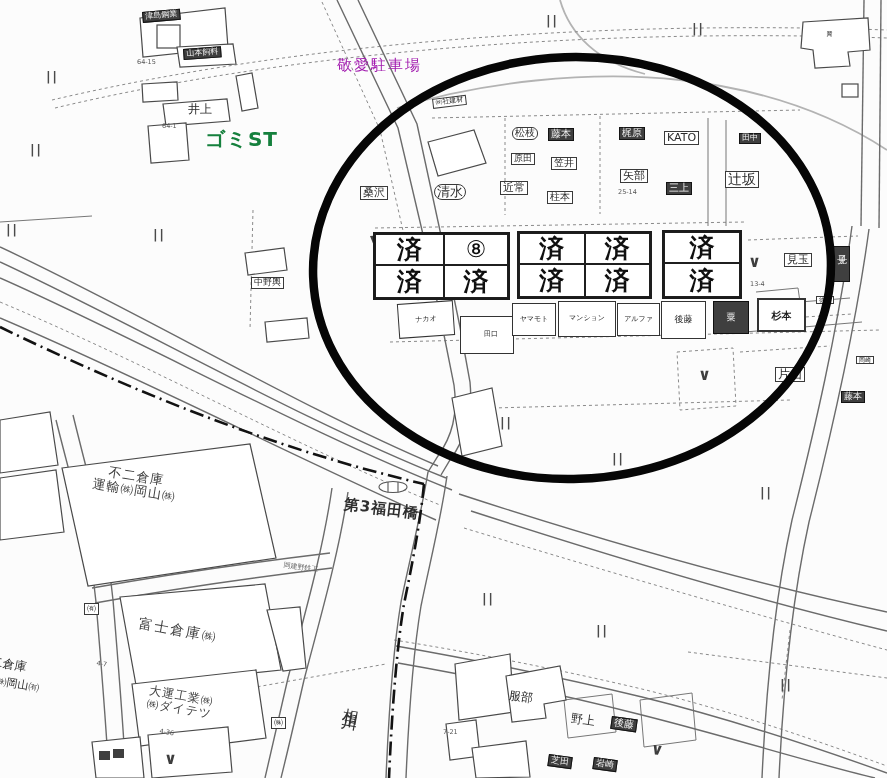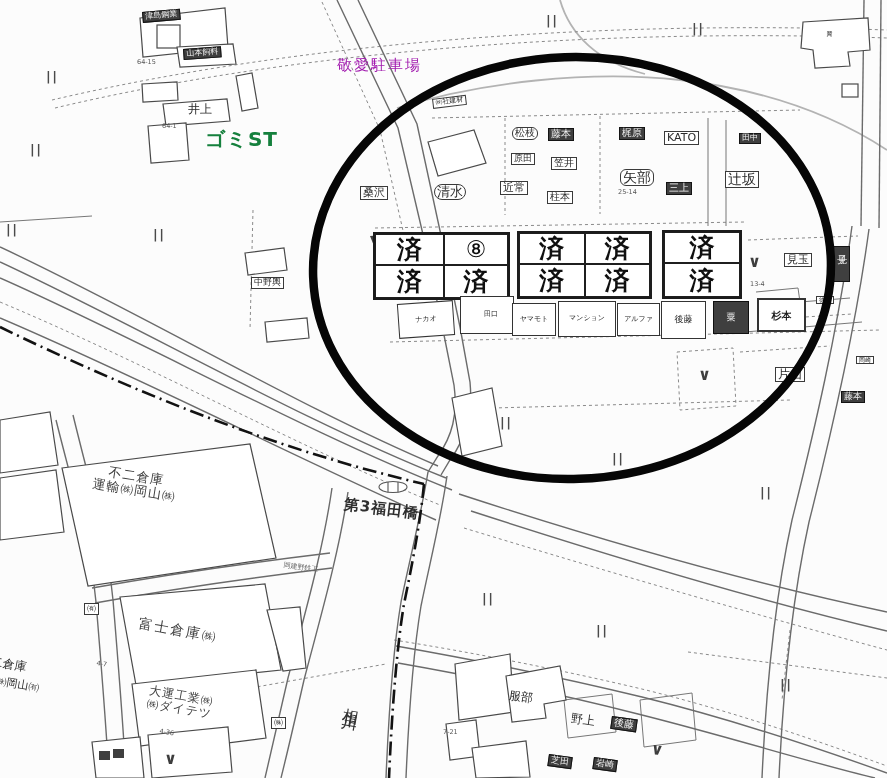--- a/index.html
+++ b/index.html
@@ -153,21 +153,21 @@
     <div class="grid-cell">済</div>
     <div class="grid-cell">済</div>
     <div class="grid-cell">済</div>
   </div>
   <div class="grid-block" style="left:662px;top:230px;width:76px;height:65px;grid-template-rows:48% 52%;">
     <div class="grid-cell">済</div>
     <div class="grid-cell">済</div>
   </div>
 
   <div class="shop" style="left:398px;top:302px;width:52px;height:31px;transform:rotate(-4deg);">ナカオ</div>
-  <div class="shop" style="left:460px;top:296px;width:42px;height:34px;padding-left:9px;">田口</div>
+  <div class="shop" style="left:460px;top:316px;width:42px;height:34px;padding-left:9px;">田口</div>
   <div class="shop" style="left:512px;top:303px;width:40px;height:29px;">ヤマモト</div>
   <div class="shop" style="left:558px;top:301px;width:54px;height:32px;">マンション</div>
   <div class="shop" style="left:617px;top:303px;width:39px;height:29px;">アルファ</div>
   <div class="shop" style="left:661px;top:301px;width:41px;height:34px;font-size:9px;">後藤</div>
   <div class="shop shopdark" style="left:713px;top:301px;width:32px;height:29px;font-size:9px;">粟</div>
   <div class="shop" style="left:757px;top:298px;width:43px;height:28px;font-size:10px;border-width:2px;font-weight:bold;">杉本</div>
 
   <div class="lbl" style="left:337px;top:57px;font-size:15px;letter-spacing:2px;color:#a21caf;">敬愛駐車場</div>
   <div class="lbl" style="left:196px;top:129px;font-size:20px;font-weight:bold;color:#15803d;letter-spacing:1px;margin-left:9px;">ゴミST</div>
   <div class="lbl" style="left:188px;top:103px;font-size:12px;">井上</div>
@@ -177,21 +177,21 @@
   <div class="lbl boxed" style="left:360px;top:186px;font-size:11px;">桑沢</div>
   <div class="lbl boxed" style="left:434px;top:184px;font-size:13px;border-radius:8px;">清水</div>
   <div class="lbl boxed" style="left:500px;top:181px;font-size:11px;">近常</div>
   <div class="lbl boxed" style="left:512px;top:127px;font-size:10px;border-radius:6px;">松枝</div>
   <div class="lbl dark" style="left:548px;top:128px;font-size:10px;">藤本</div>
   <div class="lbl boxed" style="left:511px;top:153px;font-size:9px;">原田</div>
   <div class="lbl boxed" style="left:551px;top:157px;font-size:10px;">笠井</div>
   <div class="lbl boxed" style="left:547px;top:191px;font-size:10px;">柱本</div>
   <div class="lbl dark" style="left:619px;top:127px;font-size:10px;">梶原</div>
   <div class="lbl boxed" style="left:664px;top:131px;font-size:11px;">KATO</div>
-  <div class="lbl boxed" style="left:620px;top:169px;font-size:14px;border-radius:6px;">矢部</div>
+  <div class="lbl boxed" style="left:620px;top:169px;font-size:11px;">矢部</div>
   <div class="lbl dark" style="left:666px;top:182px;font-size:10px;">三上</div>
   <div class="lbl boxed" style="left:725px;top:171px;font-size:14px;">辻坂</div>
   <div class="lbl dark tiny" style="left:739px;top:133px;">田中</div>
   <div class="lbl boxed" style="left:251px;top:277px;font-size:9px;">中野輿</div>
   <div class="lbl boxed" style="left:784px;top:253px;font-size:11px;">見玉</div>
   <div class="lbl dark vert" style="left:833px;top:246px;font-size:10px;height:34px;">見子</div>
   <div class="lbl boxed" style="left:816px;top:296px;font-size:6px;">徳永</div>
   <div class="lbl boxed" style="left:775px;top:367px;font-size:12px;">片山</div>
   <div class="lbl dark" style="left:841px;top:391px;font-size:9px;">藤本</div>
   <div class="lbl boxed" style="left:856px;top:356px;font-size:6px;">岡崎</div>

